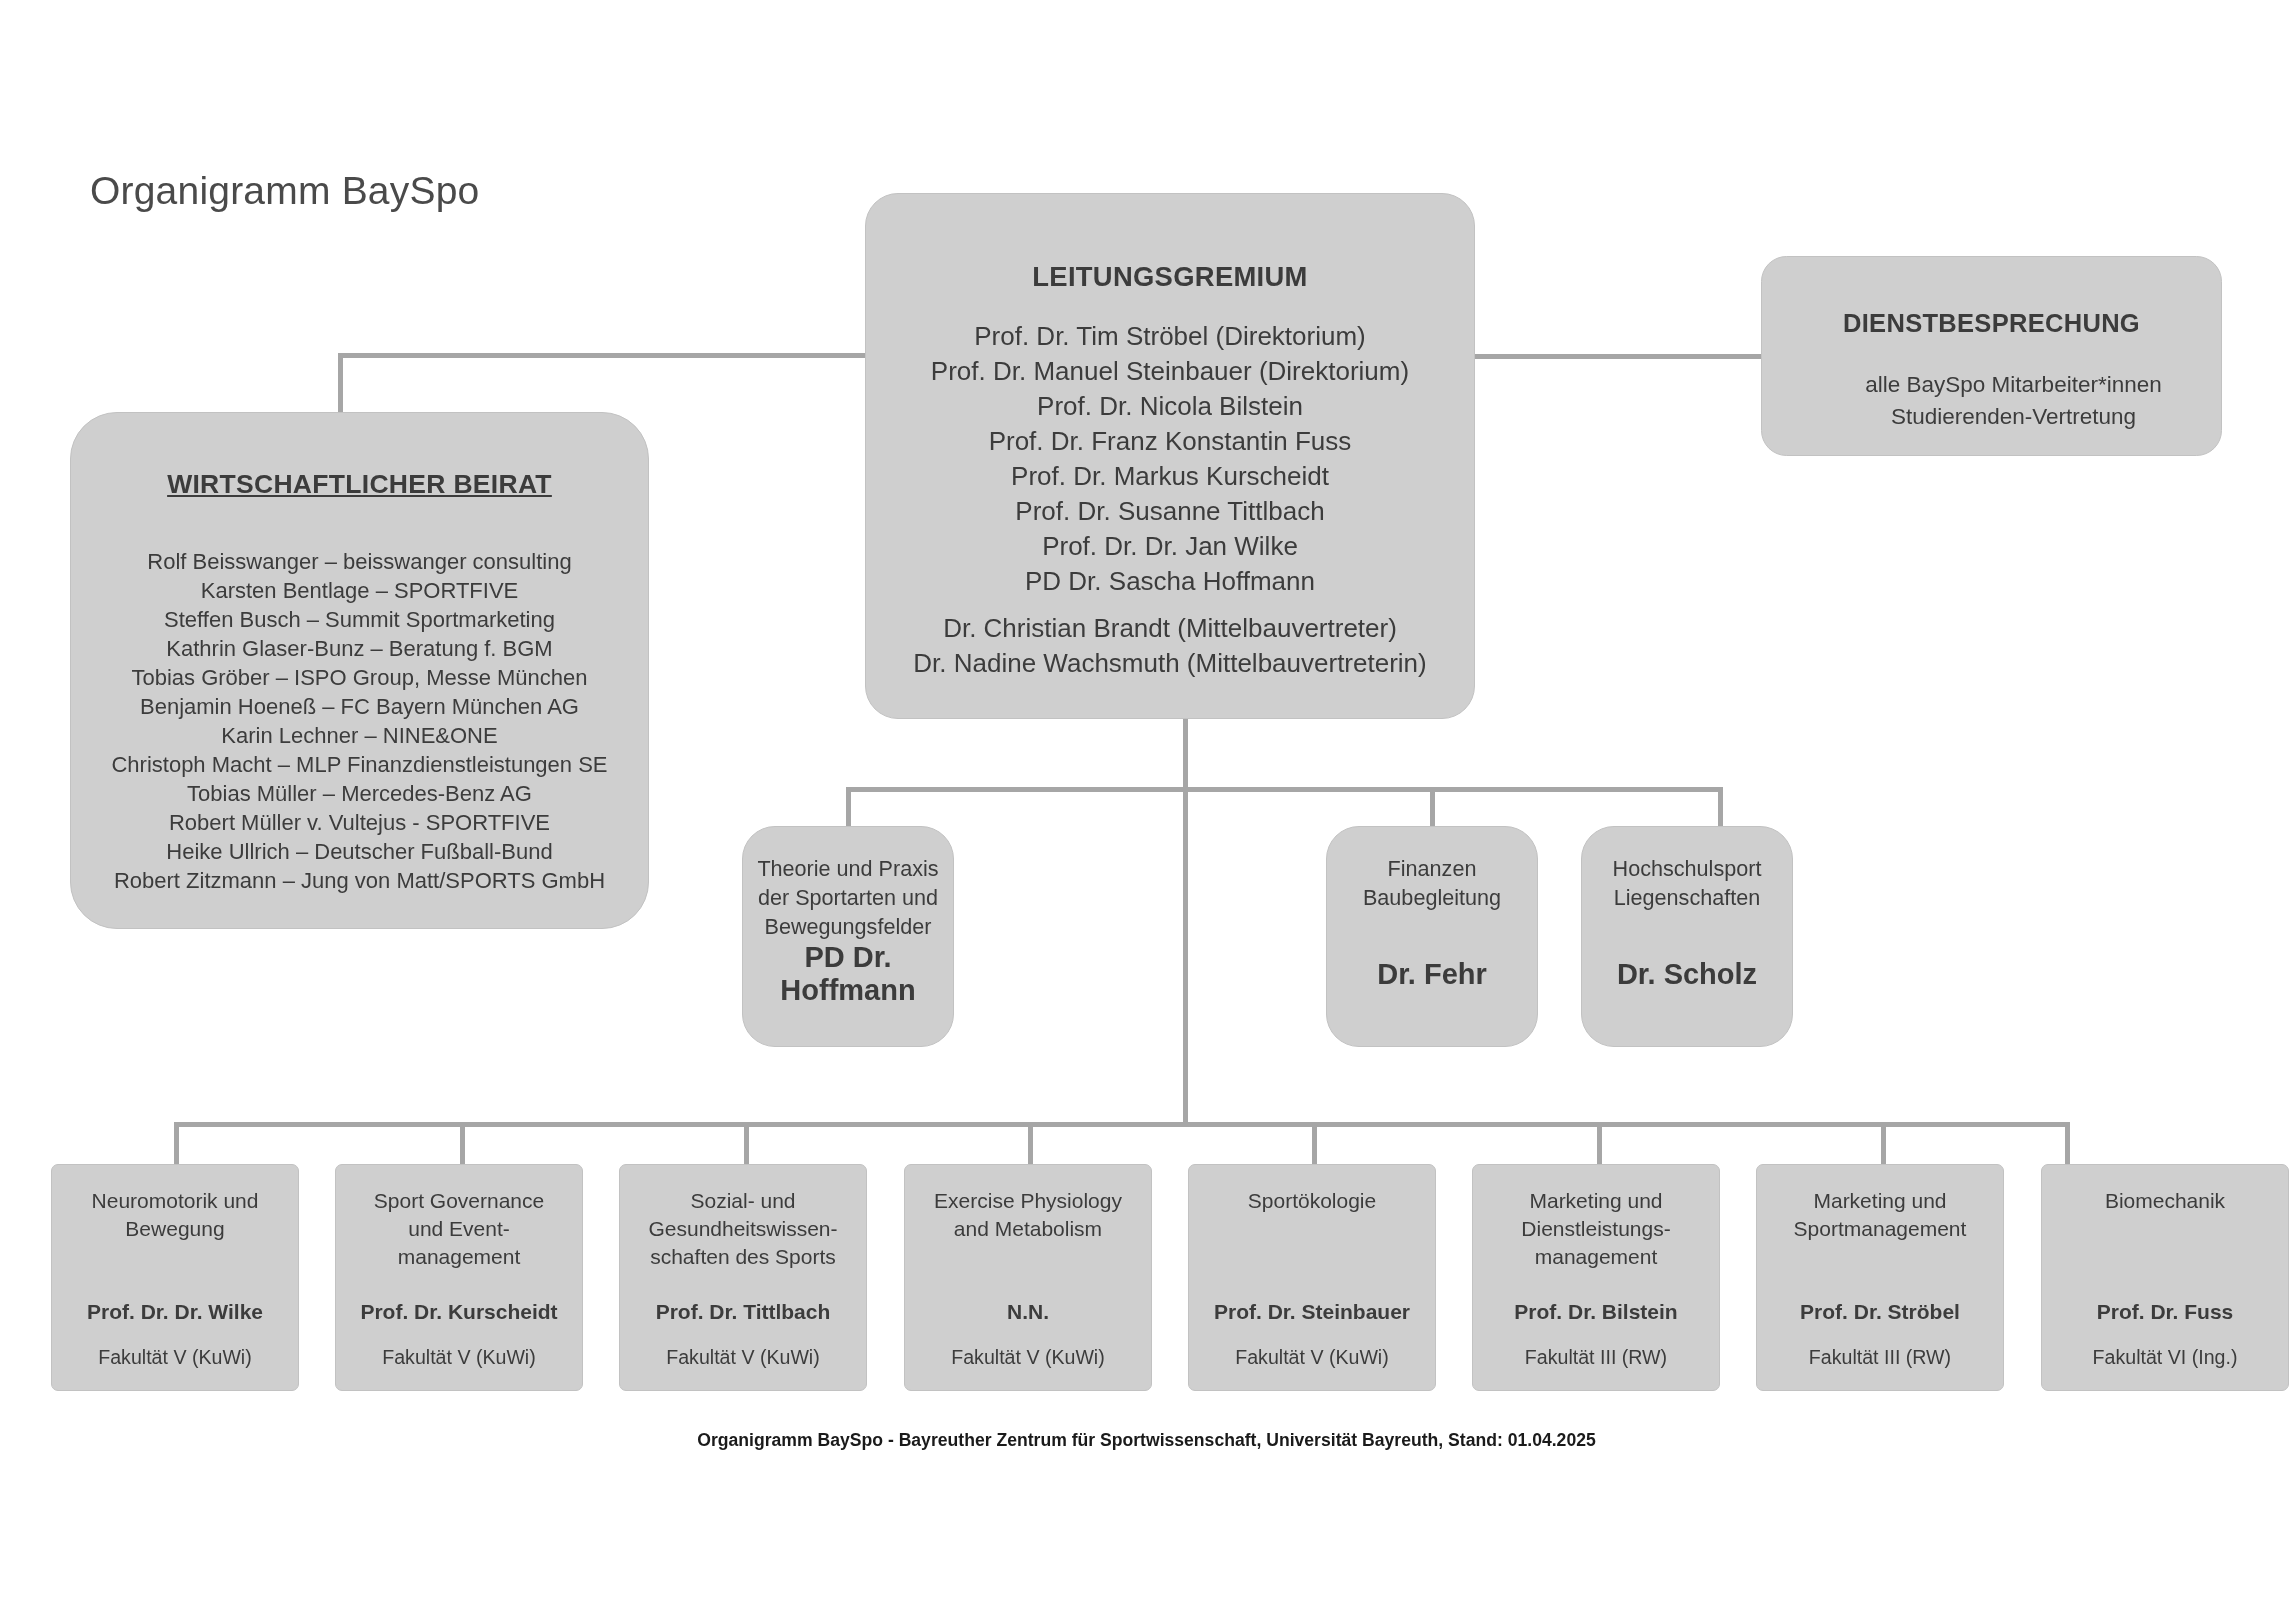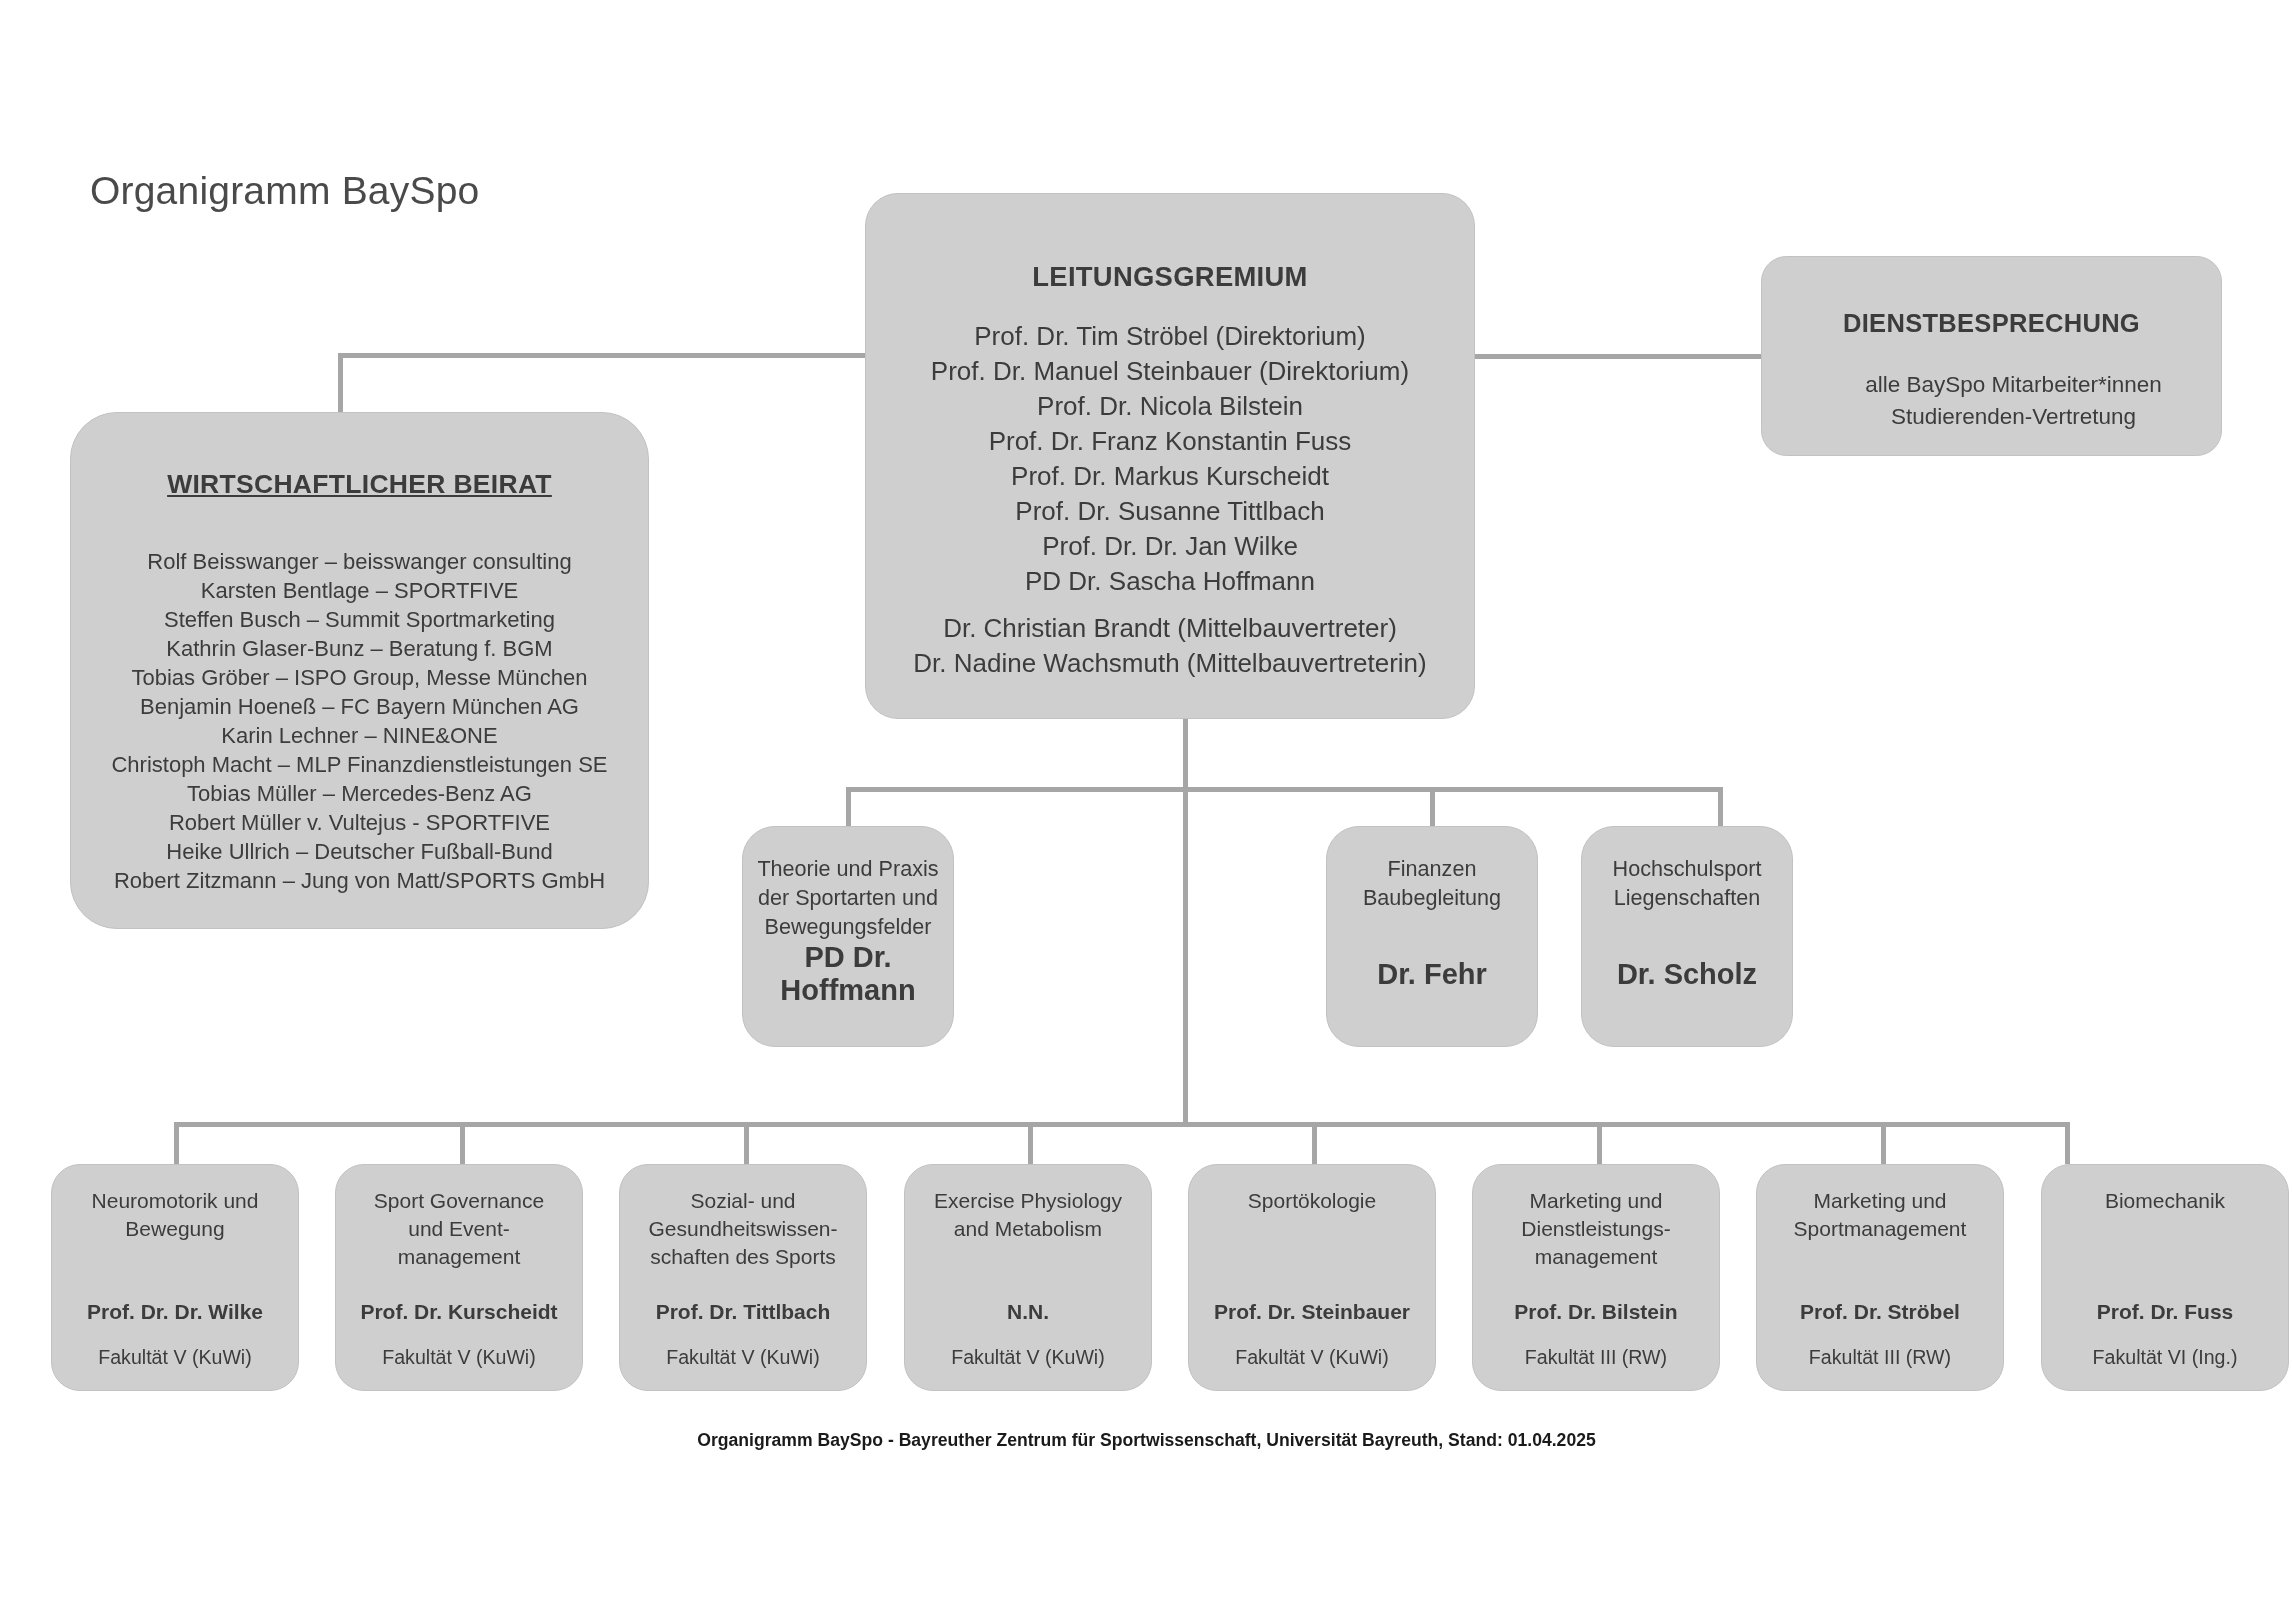--- a/index.html
+++ b/index.html
@@ -137,21 +137,21 @@
     margin-bottom: 55px;
   }
   #box-theorie { left: 742px; top: 826px; }
   #box-finanzen { left: 1326px; top: 826px; }
   #box-hochschulsport { left: 1581px; top: 826px; }
 
   
   .unit-chair {
     width: 248px;
     height: 227px;
-    border-radius: 29px;
+    border-radius: 7px;
     padding-top: 21.6px;
     justify-content: flex-start;
   }
   .unit-chair .title {
     font-size: 21px;
     line-height: 28px;
   }
   .unit-chair .person {
     font-size: 21px;
     font-weight: bold;

